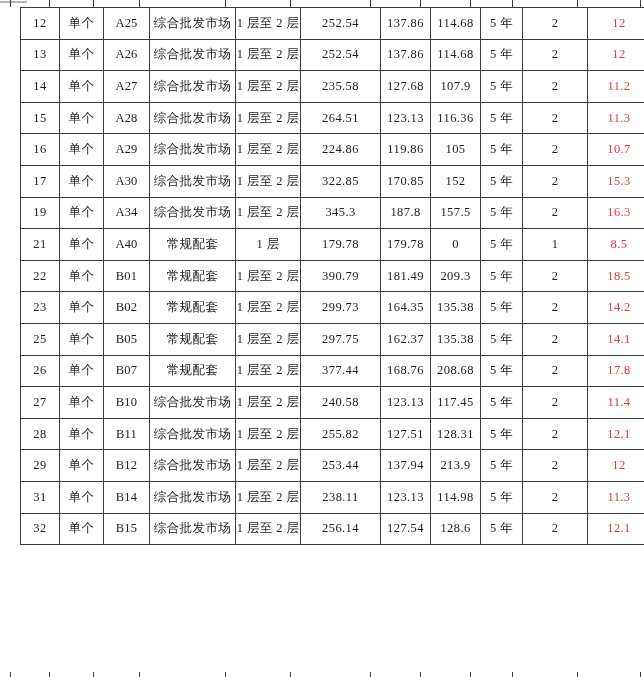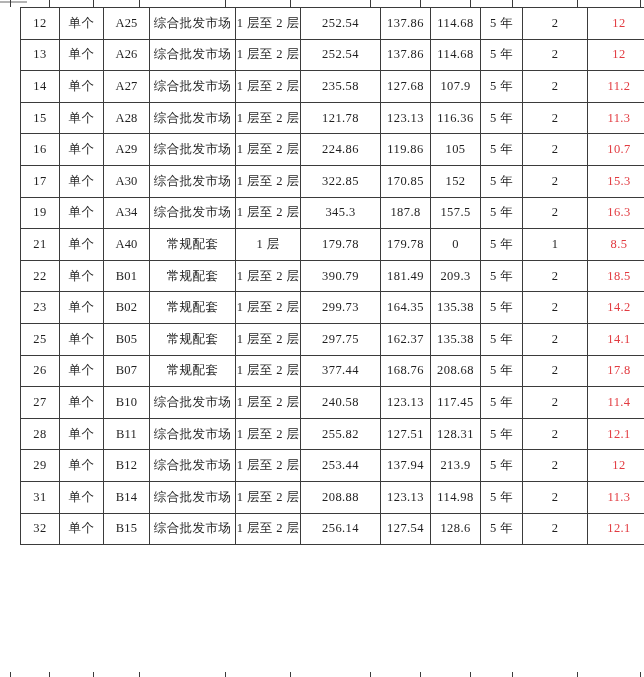--- a/index.html
+++ b/index.html
@@ -127,21 +127,21 @@
         <td>5 年</td>
         <td>2</td>
         <td>11.2</td>
       </tr>
       <tr>
         <td>15</td>
         <td>单个</td>
         <td>A28</td>
         <td>综合批发市场</td>
         <td>1 层至 2 层</td>
-        <td>121.78</td>
+        <td>264.51</td>
         <td>123.13</td>
         <td>116.36</td>
         <td>5 年</td>
         <td>2</td>
         <td>11.3</td>
       </tr>
       <tr>
         <td>16</td>
         <td>单个</td>
         <td>A29</td>
@@ -283,21 +283,21 @@
         <td>5 年</td>
         <td>2</td>
         <td>12</td>
       </tr>
       <tr>
         <td>31</td>
         <td>单个</td>
         <td>B14</td>
         <td>综合批发市场</td>
         <td>1 层至 2 层</td>
-        <td>208.88</td>
+        <td>238.11</td>
         <td>123.13</td>
         <td>114.98</td>
         <td>5 年</td>
         <td>2</td>
         <td>11.3</td>
       </tr>
       <tr>
         <td>32</td>
         <td>单个</td>
         <td>B15</td>

